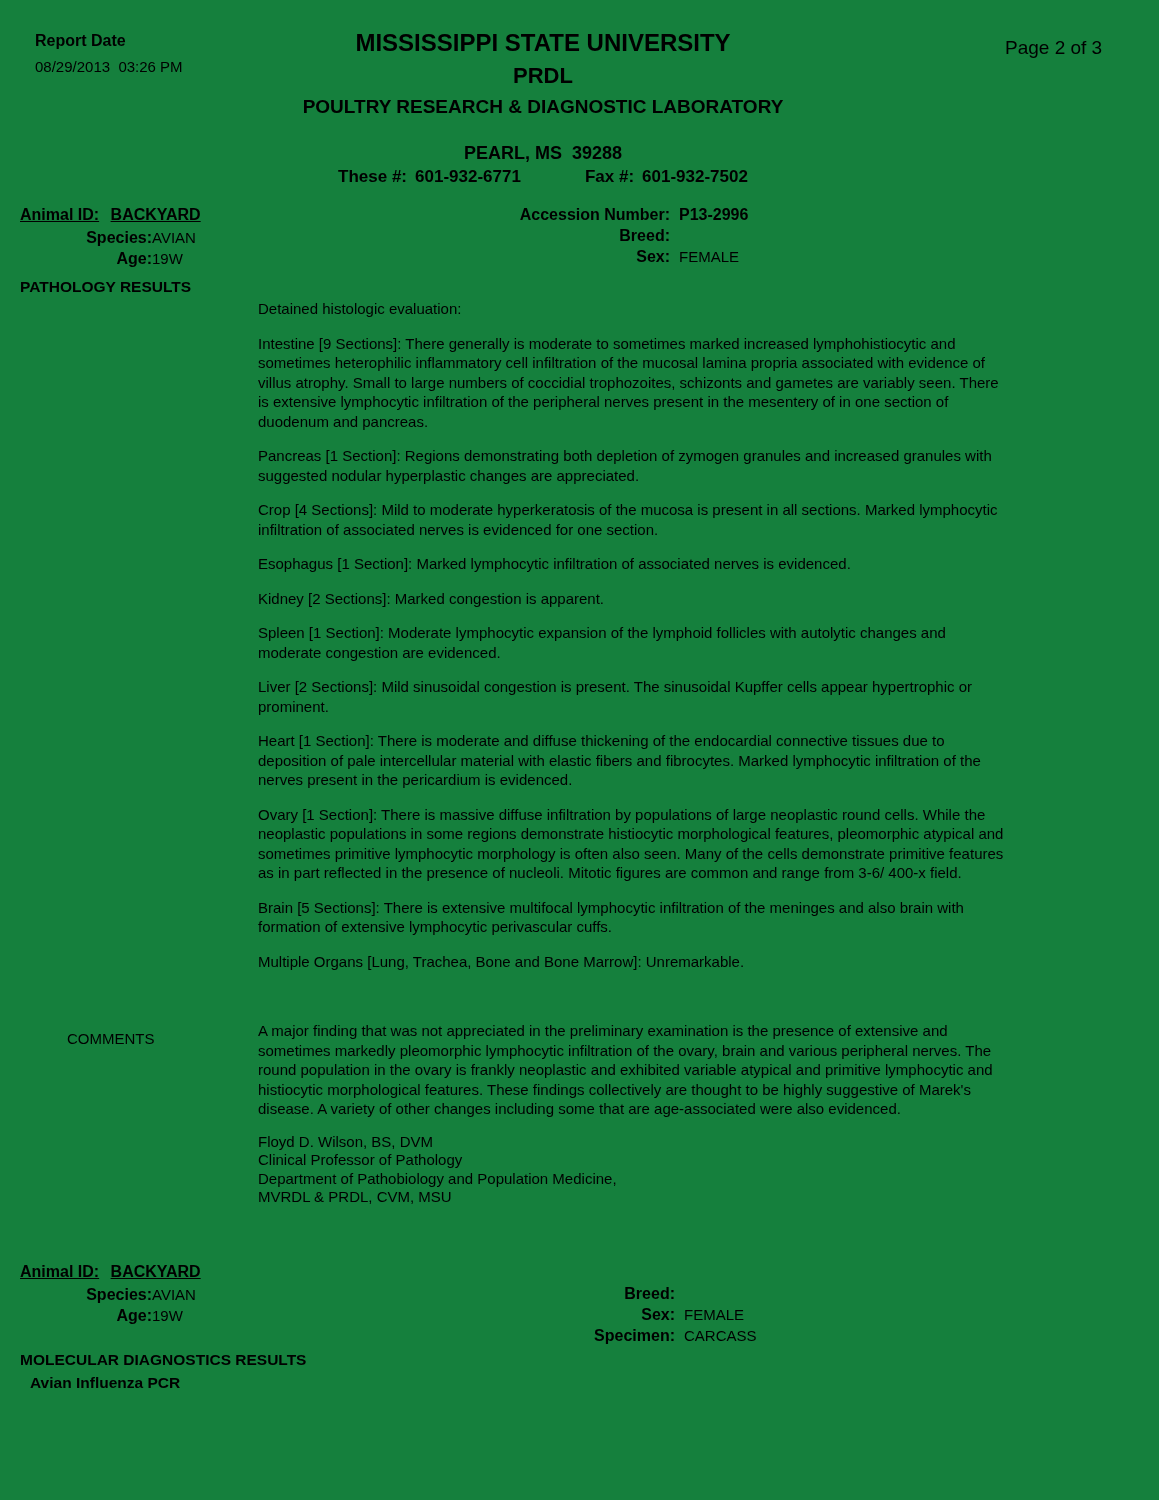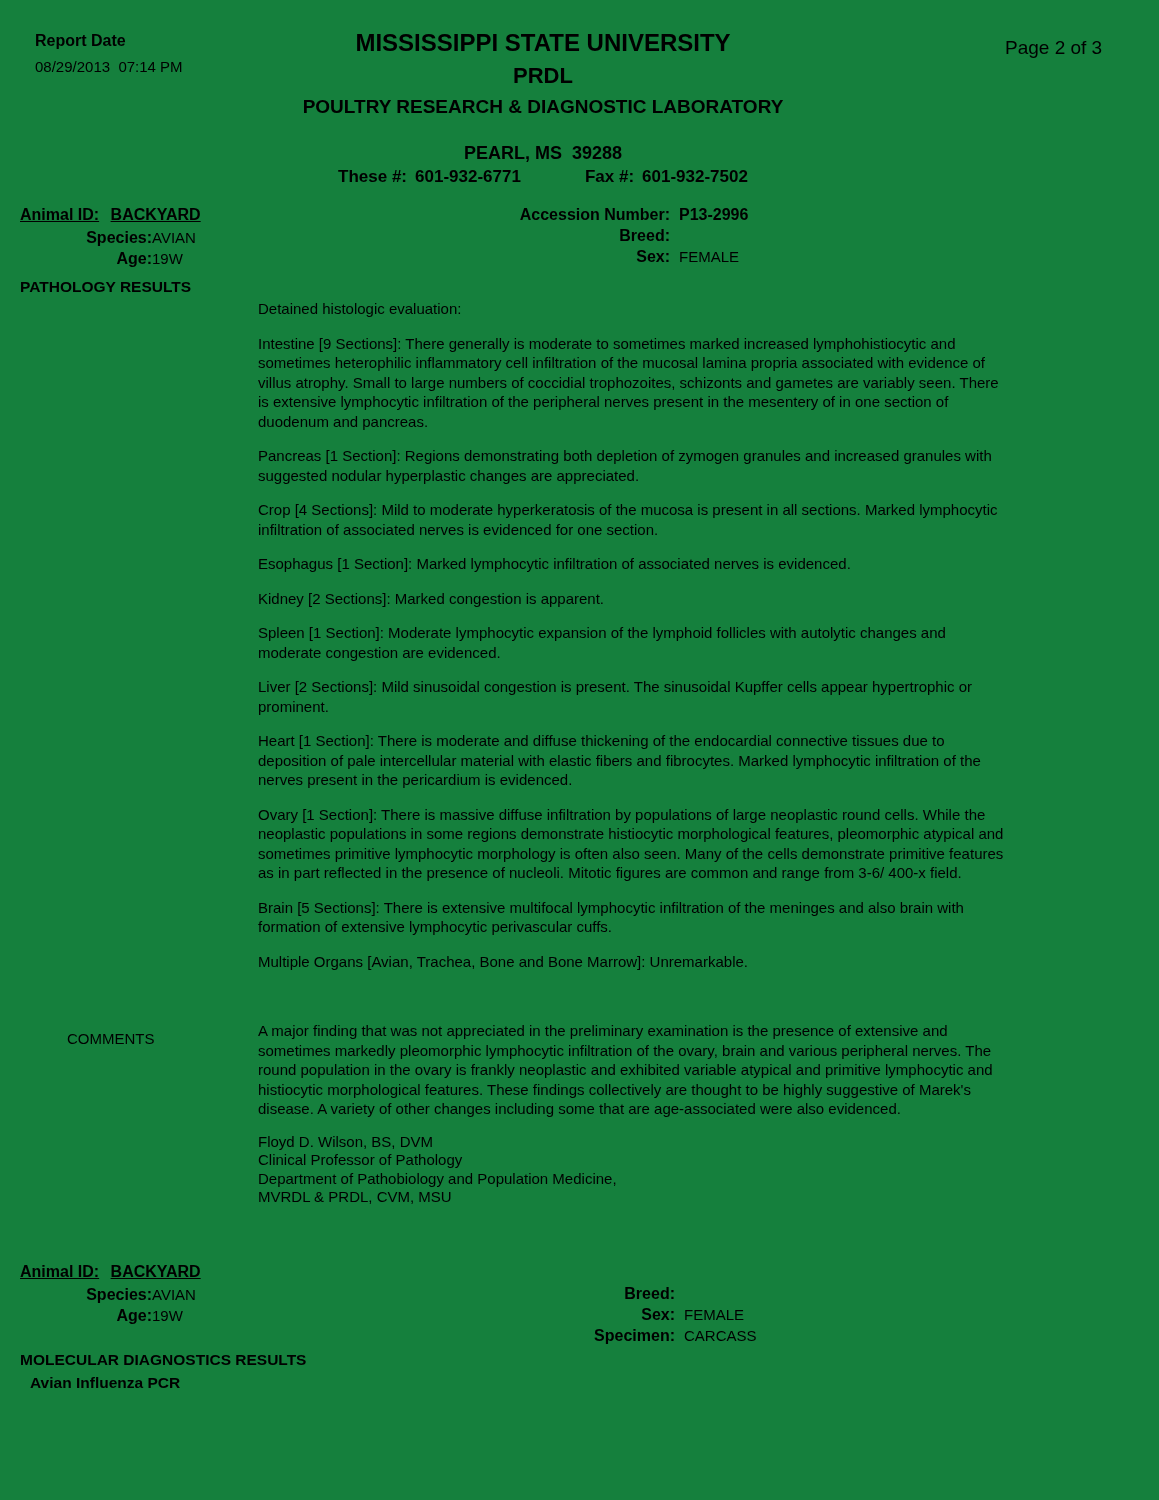--- a/index.html
+++ b/index.html
@@ -60,21 +60,21 @@
 
   .test-name { margin-left: 30px; margin-top: 5px; font-size: 15.5px; font-weight: bold; line-height: 18px; }
 </style>
 </head>
 <body>
 
 <div class="page">
 
   <div class="report-date-block">
     <div class="report-date-label">Report Date</div>
-    <div class="report-date-value ws">08/29/2013  07:14 PM</div>
+    <div class="report-date-value ws">08/29/2013  03:26 PM</div>
   </div>
 
   <div class="page-indicator">Page 2 of 3</div>
 
   <div class="center-head">
     <div class="university">MISSISSIPPI STATE UNIVERSITY</div>
     <div class="dept-abbr">PRDL</div>
     <div class="dept-full">POULTRY RESEARCH &amp; DIAGNOSTIC LABORATORY</div>
     <div class="address-line ws">PEARL, MS  39288</div>
     <div class="phone-line">
@@ -125,21 +125,21 @@
     <p>Intestine [9 Sections]: There generally is moderate to sometimes marked increased lymphohistiocytic and sometimes heterophilic inflammatory cell infiltration of the mucosal lamina propria associated with evidence of villus atrophy. Small to large numbers of coccidial trophozoites, schizonts and gametes are variably seen. There is extensive lymphocytic infiltration of the peripheral nerves present in the mesentery of in one section of duodenum and pancreas.</p>
     <p>Pancreas [1 Section]: Regions demonstrating both depletion of zymogen granules and increased granules with suggested nodular hyperplastic changes are appreciated.</p>
     <p>Crop [4 Sections]: Mild to moderate hyperkeratosis of the mucosa is present in all sections. Marked lymphocytic infiltration of associated nerves is evidenced for one section.</p>
     <p>Esophagus [1 Section]:  Marked lymphocytic infiltration of associated nerves is evidenced.</p>
     <p>Kidney [2 Sections]: Marked congestion is apparent.</p>
     <p>Spleen [1 Section]: Moderate lymphocytic expansion of the lymphoid follicles with autolytic changes and moderate congestion are evidenced.</p>
     <p>Liver [2 Sections]: Mild sinusoidal congestion is present. The sinusoidal Kupffer cells appear hypertrophic or prominent.</p>
     <p>Heart [1 Section]: There is moderate and diffuse thickening of the endocardial connective tissues due to deposition of pale intercellular material with elastic fibers and fibrocytes. Marked lymphocytic infiltration of the nerves present in the pericardium is evidenced.</p>
     <p>Ovary [1 Section]: There is massive diffuse infiltration by populations of large neoplastic round cells. While the neoplastic populations in some regions demonstrate histiocytic morphological features, pleomorphic atypical and sometimes primitive lymphocytic morphology is often also seen. Many of the cells demonstrate primitive features as in part reflected in the presence of nucleoli. Mitotic figures are common and range from 3-6/ 400-x field.</p>
     <p>Brain [5 Sections]: There is extensive multifocal lymphocytic infiltration of the meninges and also brain with formation of extensive lymphocytic perivascular cuffs.</p>
-    <p>Multiple Organs [Avian, Trachea, Bone and Bone Marrow]: Unremarkable.</p>
+    <p>Multiple Organs [Lung, Trachea, Bone and Bone Marrow]: Unremarkable.</p>
   </div>
 
   <div class="comments-section">
     <div class="comments-label">COMMENTS</div>
     <div class="comments-text">A major finding that was not appreciated in the preliminary examination is the presence of extensive and sometimes markedly pleomorphic lymphocytic infiltration of the ovary, brain and various peripheral nerves. The round population in the ovary is frankly neoplastic and exhibited variable atypical and primitive lymphocytic and histiocytic morphological features. These findings collectively are thought to be highly suggestive of Marek's disease. A variety of other changes including some that are age-associated were also evidenced.</div>
   </div>
 
   <div class="signature-block">
     <div>Floyd D. Wilson, BS, DVM</div>
     <div>Clinical Professor of Pathology</div>

